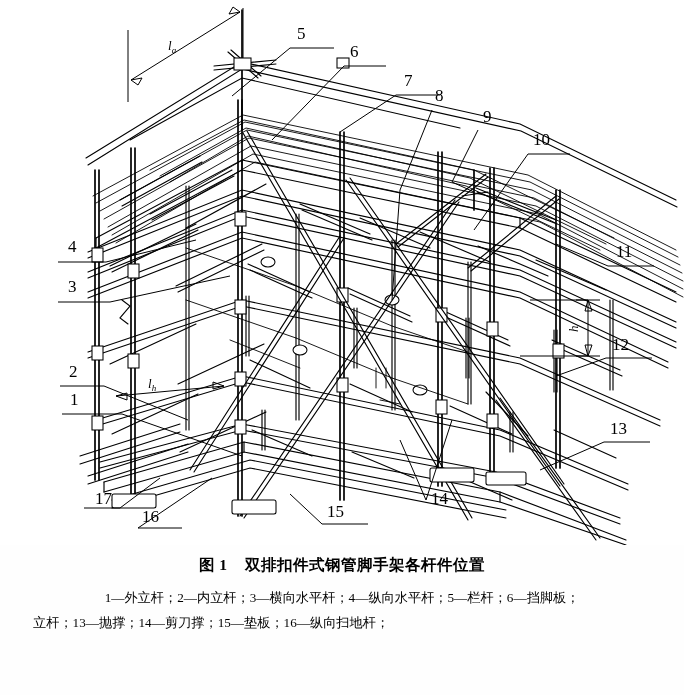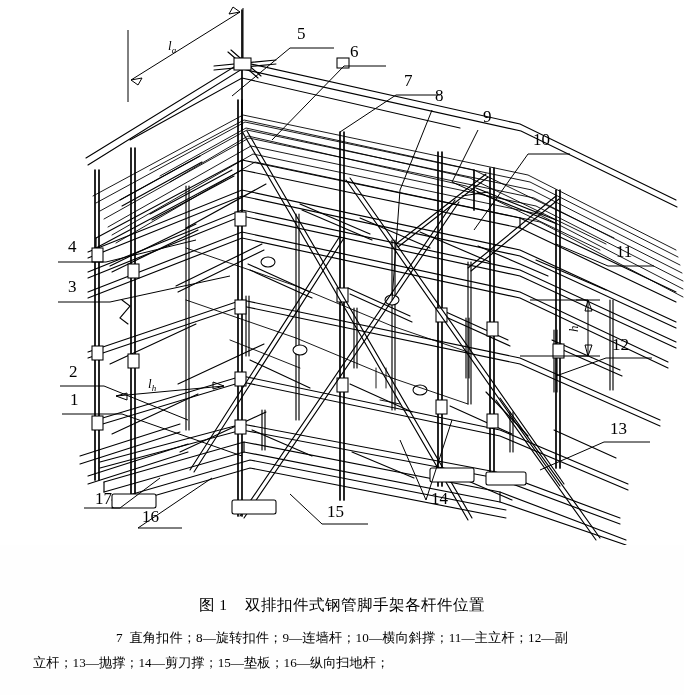--- a/index.html
+++ b/index.html
@@ -34,25 +34,24 @@
   }
   .caption-block {
     position: absolute;
     left: 0;
     top: 552px;
     width: 684px;
     text-align: center;
   }
   .fig-title {
     font-size: 15.5px;
-    font-weight: normal;
+    font-weight: bold;
     letter-spacing: 0.5px;
     line-height: 26px;
     white-space: pre;
-    margin-top: 40px;
   }
   .legend-lines {
     margin-top: 7px;
     font-size: 13.2px;
     line-height: 25px;
   }
   .legend-line {
     white-space: pre;
     text-align: center;
   }
@@ -442,18 +441,18 @@
         </text>
         <text class="dim" x="578" y="332" transform="rotate(-90 578 332)">h</text>
       </g>
 
     </svg>
   </div>
 
   <div class="caption-block">
     <div class="fig-title">图 1    双排扣件式钢管脚手架各杆件位置</div>
     <div class="legend-lines">
-      <div class="legend-line l2">7  直角扣件；8—旋转扣件；9—连墙杆；10—横向斜撑；11—主立杆；12—副</div>
+      <div class="legend-line l1">1—外立杆；2—内立杆；3—横向水平杆；4—纵向水平杆；5—栏杆；6—挡脚板；</div>
       <div class="legend-line l3">立杆；13—抛撑；14—剪刀撑；15—垫板；16—纵向扫地杆；</div>
     </div>
   </div>
 
 </div>
 
 </body></html>

